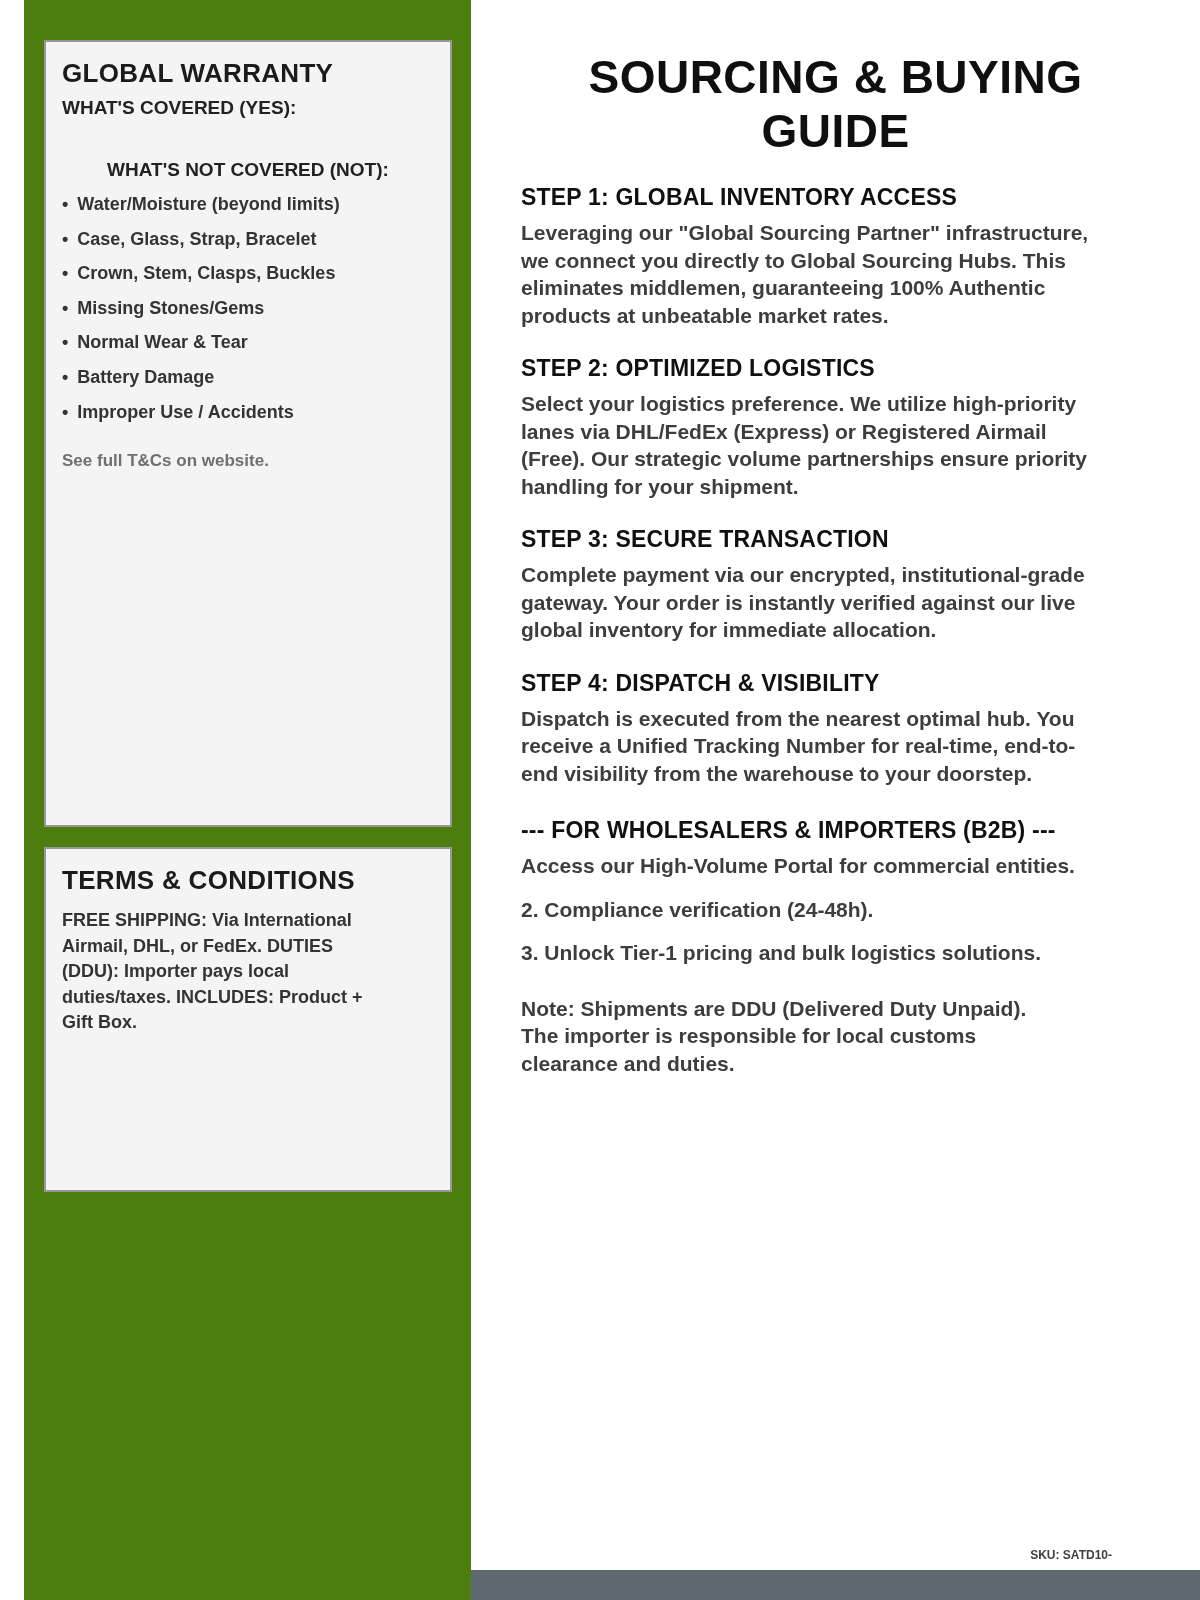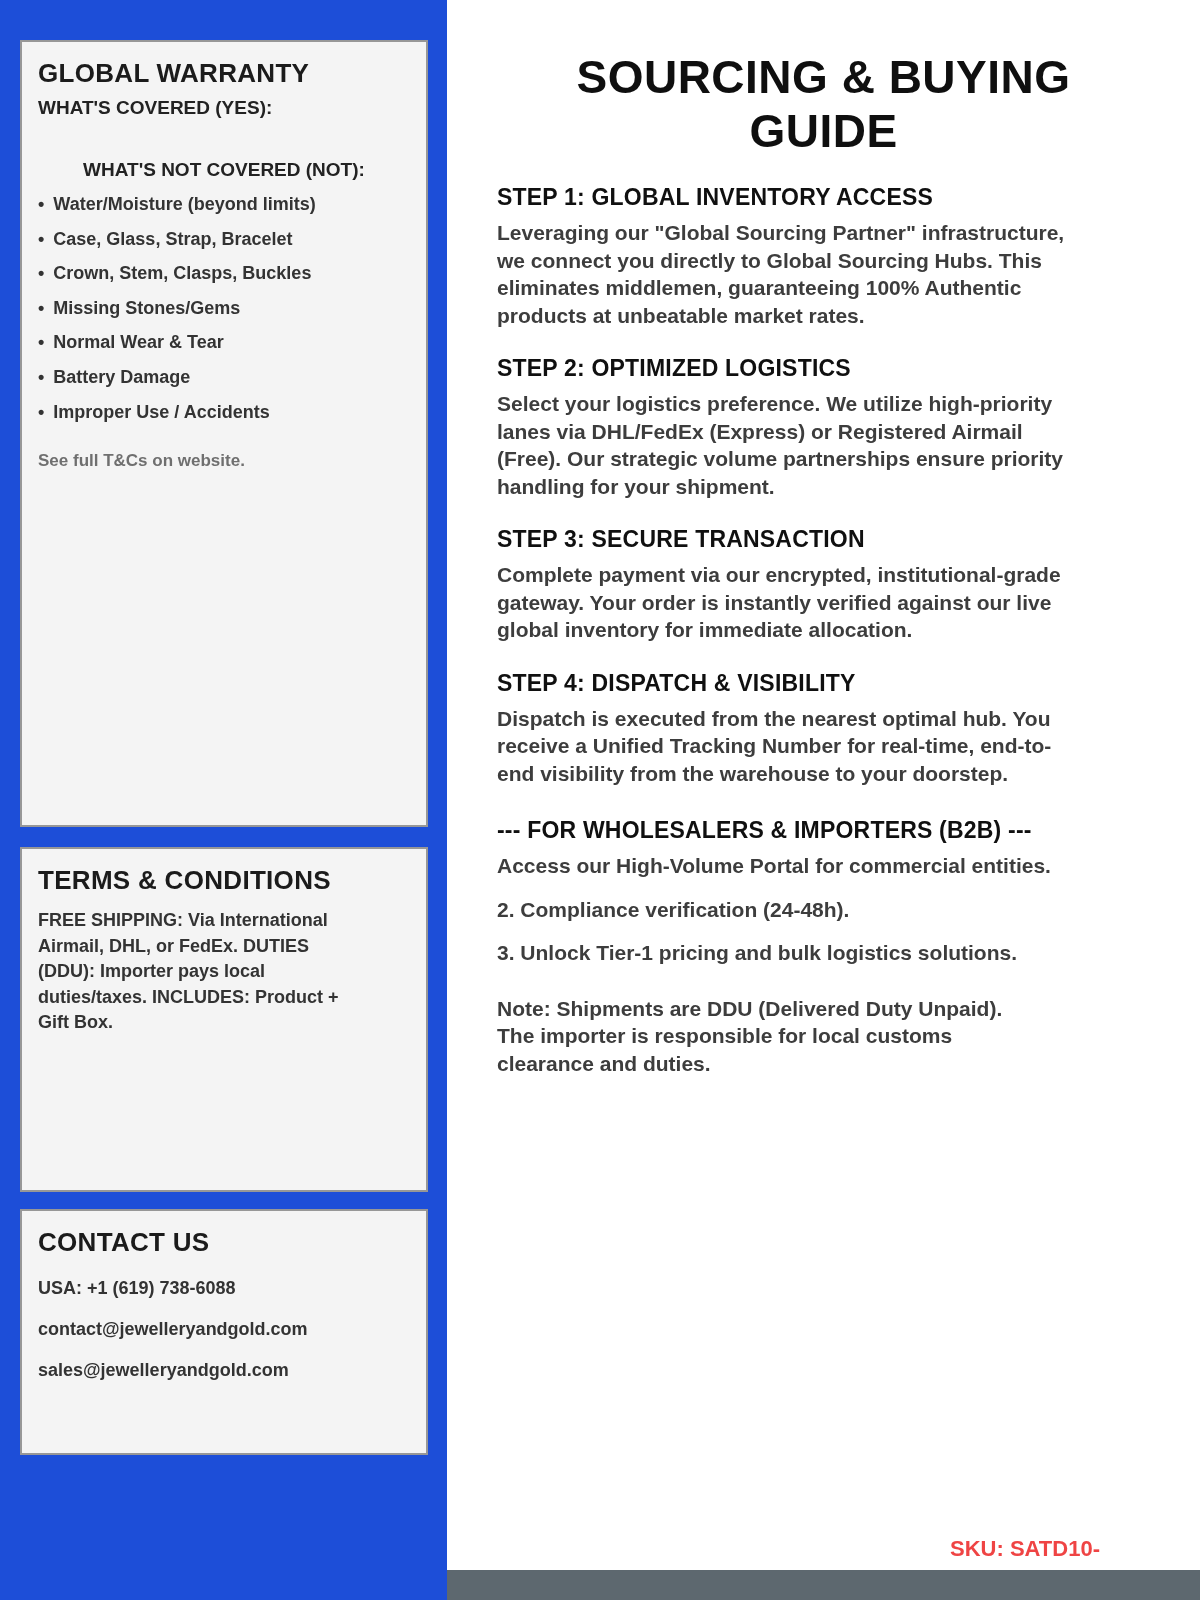--- a/index.html
+++ b/index.html
@@ -13,22 +13,23 @@
     width: 1200px;
     height: 1600px;
     display: flex;
     overflow: hidden;
   }
 
   
   .sidebar {
     width: 447px;
     flex-shrink: 0;
-    background: #1d4ed8;
+    background: #4d7c0f;
     padding: 40px 19px 0 20px;
+    margin-left: 24px;
   }
   .box {
     background: #f4f4f4;
     border: 2px solid #979797;
     padding: 16px 16px 16px 16px;
   }
   .box-warranty { height: 787px; }
   .box-terms { height: 345px; margin-top: 20px; }
   .box-contact { height: 246px; margin-top: 17px; }
 
@@ -110,25 +111,25 @@
     color: #3d3d3d;
     line-height: 1.31;
     max-width: 588px;
   }
   .b2b { margin-top: 30px; }
   .b2b .b2b-item { margin-top: 16px; }
   .b2b .b2b-note { margin-top: 28px; max-width: 545px; }
 
   .sku {
     position: absolute;
-    right: 100px;
+    right: 88px;
     bottom: 38px;
-    font-size: 22px;
-    font-weight: bold;
-    color: #ef4444;
+    font-size: 12px;
+    font-weight: bold;
+    color: #404040;
   }
   .footer-bar {
     position: absolute;
     left: 0;
     right: 0;
     bottom: 0;
     height: 30px;
     background: #5d686f;
   }
 </style>
@@ -153,26 +154,20 @@
         <li>Improper Use / Accidents</li>
       </ul>
       <p class="footnote">See full T&amp;Cs on website.</p>
     </section>
 
     <section class="box box-terms">
       <h2>TERMS &amp; CONDITIONS</h2>
       <p class="terms-body">FREE SHIPPING: Via International Airmail, DHL, or FedEx.  DUTIES (DDU): Importer pays local duties/taxes.  INCLUDES: Product + Gift Box.</p>
     </section>
 
-    <section class="box box-contact">
-      <h2>CONTACT US</h2>
-      <p class="contact-line">USA: +1 (619) 738-6088</p>
-      <p class="contact-line">contact@jewelleryandgold.com</p>
-      <p class="contact-line">sales@jewelleryandgold.com</p>
-    </section>
 
   </aside>
 
   <main class="main">
 
     <h1 class="main-title">SOURCING &amp; BUYING GUIDE</h1>
 
     <section class="step">
       <h2>STEP 1: GLOBAL INVENTORY ACCESS</h2>
       <p>Leveraging our "Global Sourcing Partner" infrastructure, we connect you directly to Global Sourcing Hubs. This eliminates middlemen, guaranteeing 100% Authentic products at unbeatable market rates.</p>

